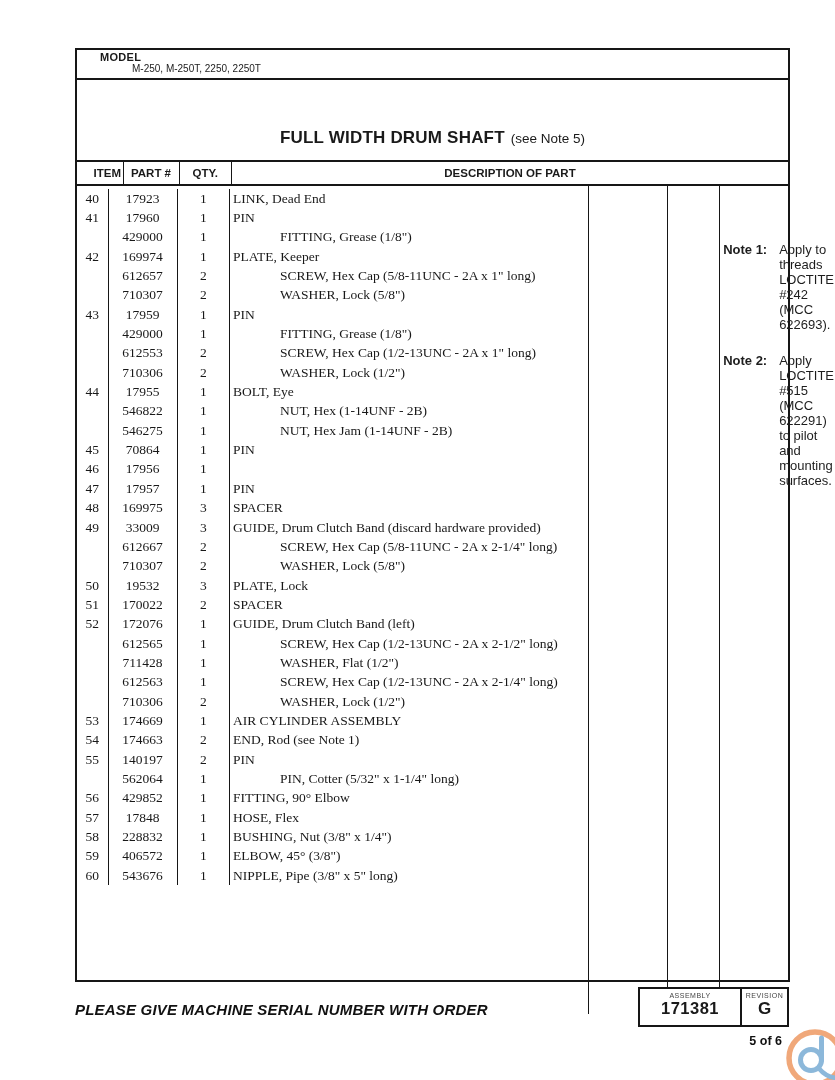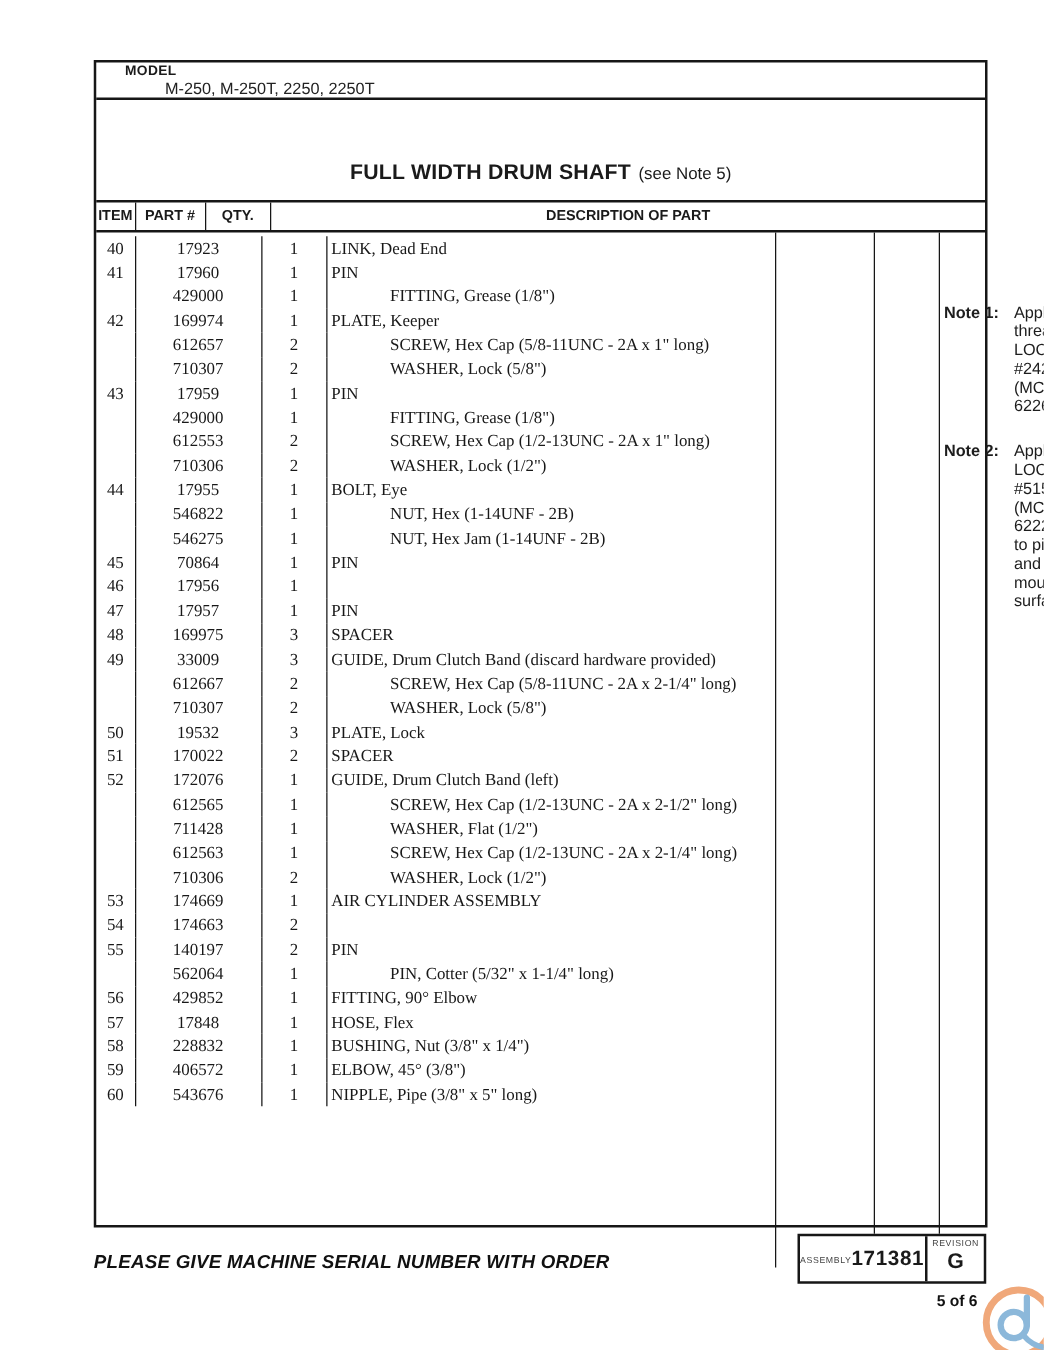--- a/index.html
+++ b/index.html
@@ -24,52 +24,52 @@
   .model-strip {
     height:30px; border-bottom:2px solid #161616;
     position:relative; box-sizing:border-box;
   }
   .model-label {
     position:absolute; left:4px; top:1px;
     font-size:11px; font-weight:bold; letter-spacing:0.3px;padding-left:19px;
   }
   .model-list {
     position:absolute; left:55px; top:13px;
-    font-size:13px; color:#222;
+    font-size:10px; color:#222;
   }
   
   .title-strip {
     height:46px; border-bottom:2px solid #161616;
     display:flex; align-items:center; justify-content:center;
     box-sizing:border-box; gap:6px;margin-top:36px;
   }
   .title-main { font-size:17px; font-weight:bold; letter-spacing:0.2px; }
   .title-note { font-size:13.5px; font-weight:normal; }
   
   .thead {
     height:24px; border-bottom:2px solid #161616;
     display:flex; box-sizing:border-box;
-    font-size:11.5px; font-weight:bold;
+    font-size:11.5px; font-weight:bold;padding-left:15px;
   }
   .thead > div { display:flex; align-items:center; justify-content:center; box-sizing:border-box; }
   .h-item { width:31.5px; border-right:1.5px solid #161616; }
   .h-part { width:56px; border-right:1.5px solid #161616; }
   .h-qty  { width:52.5px; border-right:1.5px solid #161616; }
   .h-desc { flex:1; }
   
   .tbody {
     height:828px; display:flex; flex-direction:row;
     font-family:"Liberation Serif", serif;
     font-size:13.5px; color:#181818;
   }
   #rows { display:flex; flex-direction:column; padding-top:3px; }
   .prow { display:flex; height:19.35px; flex:0 0 19.35px; }
   .c-item { width:31.5px; border-right:1.5px solid #161616; box-sizing:border-box;
             display:flex; align-items:center; justify-content:center; }
-  .c-part { width:101px; border-right:1.5px solid #161616; box-sizing:border-box;
+  .c-part { width:69px; border-right:1.5px solid #161616; box-sizing:border-box;
             display:flex; align-items:center; justify-content:center; }
   .c-qty  { width:52.5px; border-right:1.5px solid #161616; box-sizing:border-box;
             display:flex; align-items:center; justify-content:center; }
   .c-desc { flex:1; display:flex; align-items:center; padding-left:3px; box-sizing:border-box; }
   .c-desc.sub { padding-left:50px; }
   .pfill { flex:1; display:flex; }
   .pfill > div { box-sizing:border-box; }
   .f-item { width:31.5px; border-right:1.5px solid #161616; }
   .f-part { width:78.5px; border-right:1.5px solid #161616; }
   .f-qty  { width:52.5px; border-right:1.5px solid #161616; }
@@ -88,21 +88,21 @@
     position:absolute; left:75px; top:1001px;
     font-size:15px; font-weight:bold; font-style:italic;
     letter-spacing:0.2px; color:#111;
   }
   .assembly-box {
     position:absolute; left:638px; top:987px;
     width:151px; height:40px;
     border:2px solid #161616; box-sizing:border-box;
     display:flex; background:#fff;
   }
-  .asm-cell { flex:1; display:flex; align-items:center; justify-content:flex-start; }
+  .asm-cell { flex:1; display:flex; flex-direction:column; align-items:center; justify-content:flex-start; }
   .rev-cell { width:47px; flex:0 0 47px; border-left:2px solid #161616; box-sizing:border-box;
               display:flex; flex-direction:column; align-items:center; }
   .tiny-label { font-size:7px; color:#444; letter-spacing:0.5px; margin-top:2.5px; }
   .asm-value { font-size:16.5px; font-weight:bold; letter-spacing:0.5px; margin-top:0.5px; }
   .rev-value { font-size:17px; font-weight:bold; margin-top:0px; }
   .page-number {
     position:absolute; right:53px; top:1034px;
     font-size:12.5px; font-weight:bold; color:#111;
   }
   .logo-wrap { position:absolute; left:784px; top:1027px; width:62px; height:62px; }
@@ -295,20 +295,21 @@
         <div class="prow">
           <div class="c-item">53</div>
           <div class="c-part">174669</div>
           <div class="c-qty">1</div>
           <div class="c-desc">AIR CYLINDER ASSEMBLY</div>
         </div>
         <div class="prow">
           <div class="c-item">54</div>
           <div class="c-part">174663</div>
           <div class="c-qty">2</div>
+          <div class="c-desc">END, Rod (see Note 1)</div>
         </div>
         <div class="prow">
           <div class="c-item">55</div>
           <div class="c-part">140197</div>
           <div class="c-qty">2</div>
           <div class="c-desc">PIN</div>
         </div>
         <div class="prow">
           <div class="c-item"></div>
           <div class="c-part">562064</div>

